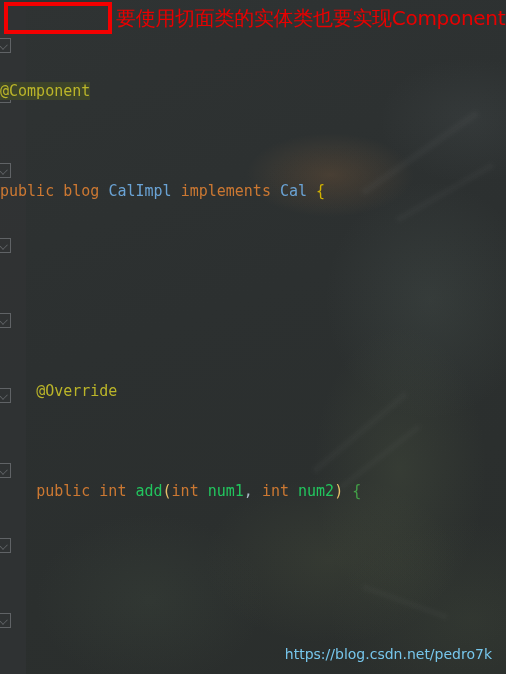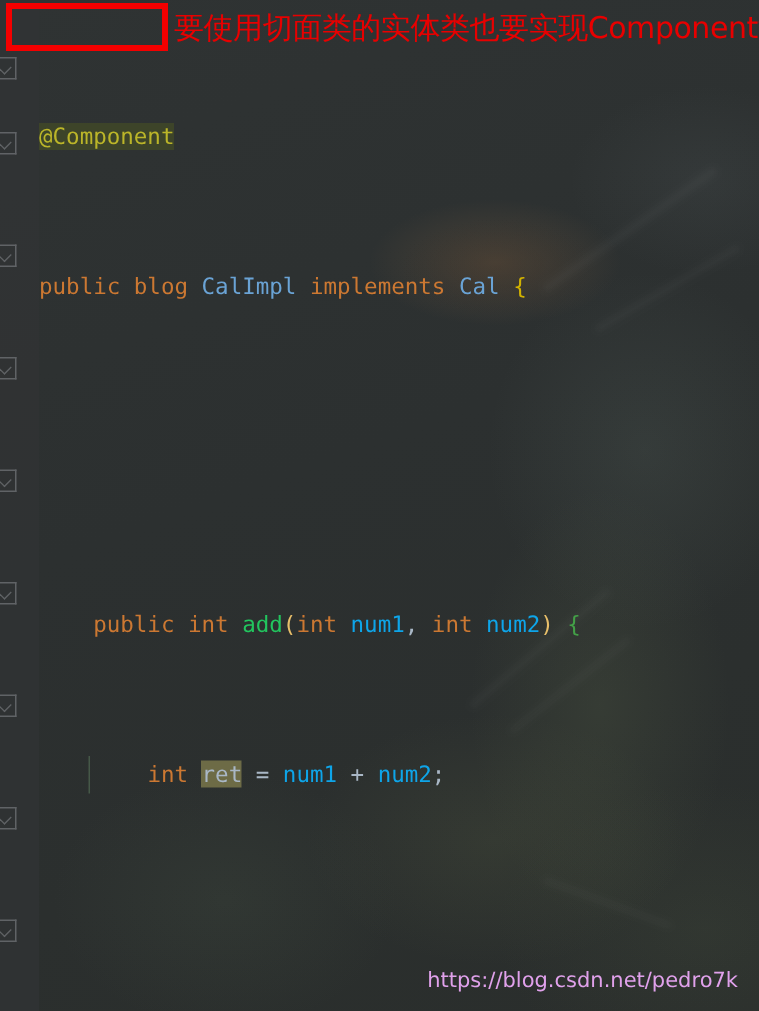--- a/index.html
+++ b/index.html
@@ -71,36 +71,35 @@
     position: absolute;
     left: 0; top: 0;
     z-index: 2;
     padding: 4px 0 0 0;
     font-size: 15px;
     line-height: 25px;
     white-space: pre;
   }
   .line {
     height: 25px;
-    padding-left: 26px;
     position: relative;
   }
   .indent-guide {
     position: absolute;
     left: 59px; top: 0;
     width: 1px; height: 25px;
     background: rgba(110,150,110,0.40);
   }
 
   
   .kw      { color: #cc7832; }
   .cls     { color: #6aa3d5; margin-top: 14px; }
   .meth    { color: #22c55e; }
   .ann     { color: #bbb529; }
-  .ident   { color: #0ea5e9; text-align: center; }
+  .ident   { color: #22c55e; text-align: center; }
   .punc    { color: #a9b7c6; }
   .brace1  { color: #43a047; }
   .brace0  { color: #d2b200; }
   .paren   { color: #e8bf6a; }
   .op      { color: #a9b7c6; }
   .hl      { background: #6d6b46; color: #a9b7c6; }
   .annhl   { background: #3d4429; }
 
   
   #anno-box {
@@ -121,21 +120,21 @@
     line-height: 26px;
     white-space: nowrap;
     letter-spacing: -0.3px;
   }
 
   
   #watermark {
     position: absolute;
     right: 14px; bottom: 12px;
     z-index: 6;
-    color: #f0abfc;
+    color: #7dd3fc;
     font-family: "DejaVu Sans", "Liberation Sans", sans-serif;
     font-size: 14px;
     opacity: 0.92;
   }
 </style>
 </head>
 <body>
 
 <div id="screen">
 
@@ -160,24 +159,24 @@
   </div>
 
   <div id="code">
 
     <div class="line"><span class="annhl"><span class="ann">@Component</span></span></div>
 
     <div class="line"><span class="kw">public</span> <span class="kw">blog</span> <span class="cls">CalImpl</span> <span class="kw">implements</span> <span class="cls">Cal</span> <span class="brace0">{</span></div>
 
     <div class="line"></div>
 
+    <div class="line">    <span class="ann">@Override</span></div>
 
     <div class="line">    <span class="kw">public</span> <span class="kw">int</span> <span class="meth">add</span><span class="paren">(</span><span class="kw">int</span> <span class="ident">num1</span><span class="punc">,</span> <span class="kw">int</span> <span class="ident">num2</span><span class="paren">)</span> <span class="brace1">{</span></div>
 
-    <div class="line"><span class="indent-guide"></span>        <span class="kw">int</span> <span class="hl">ret</span> <span class="op">=</span> <span class="ident">num1</span> <span class="op">+</span> <span class="ident">num2</span><span class="punc">;</span></div>
 
     
 
     
 
     
     
 
     
 

